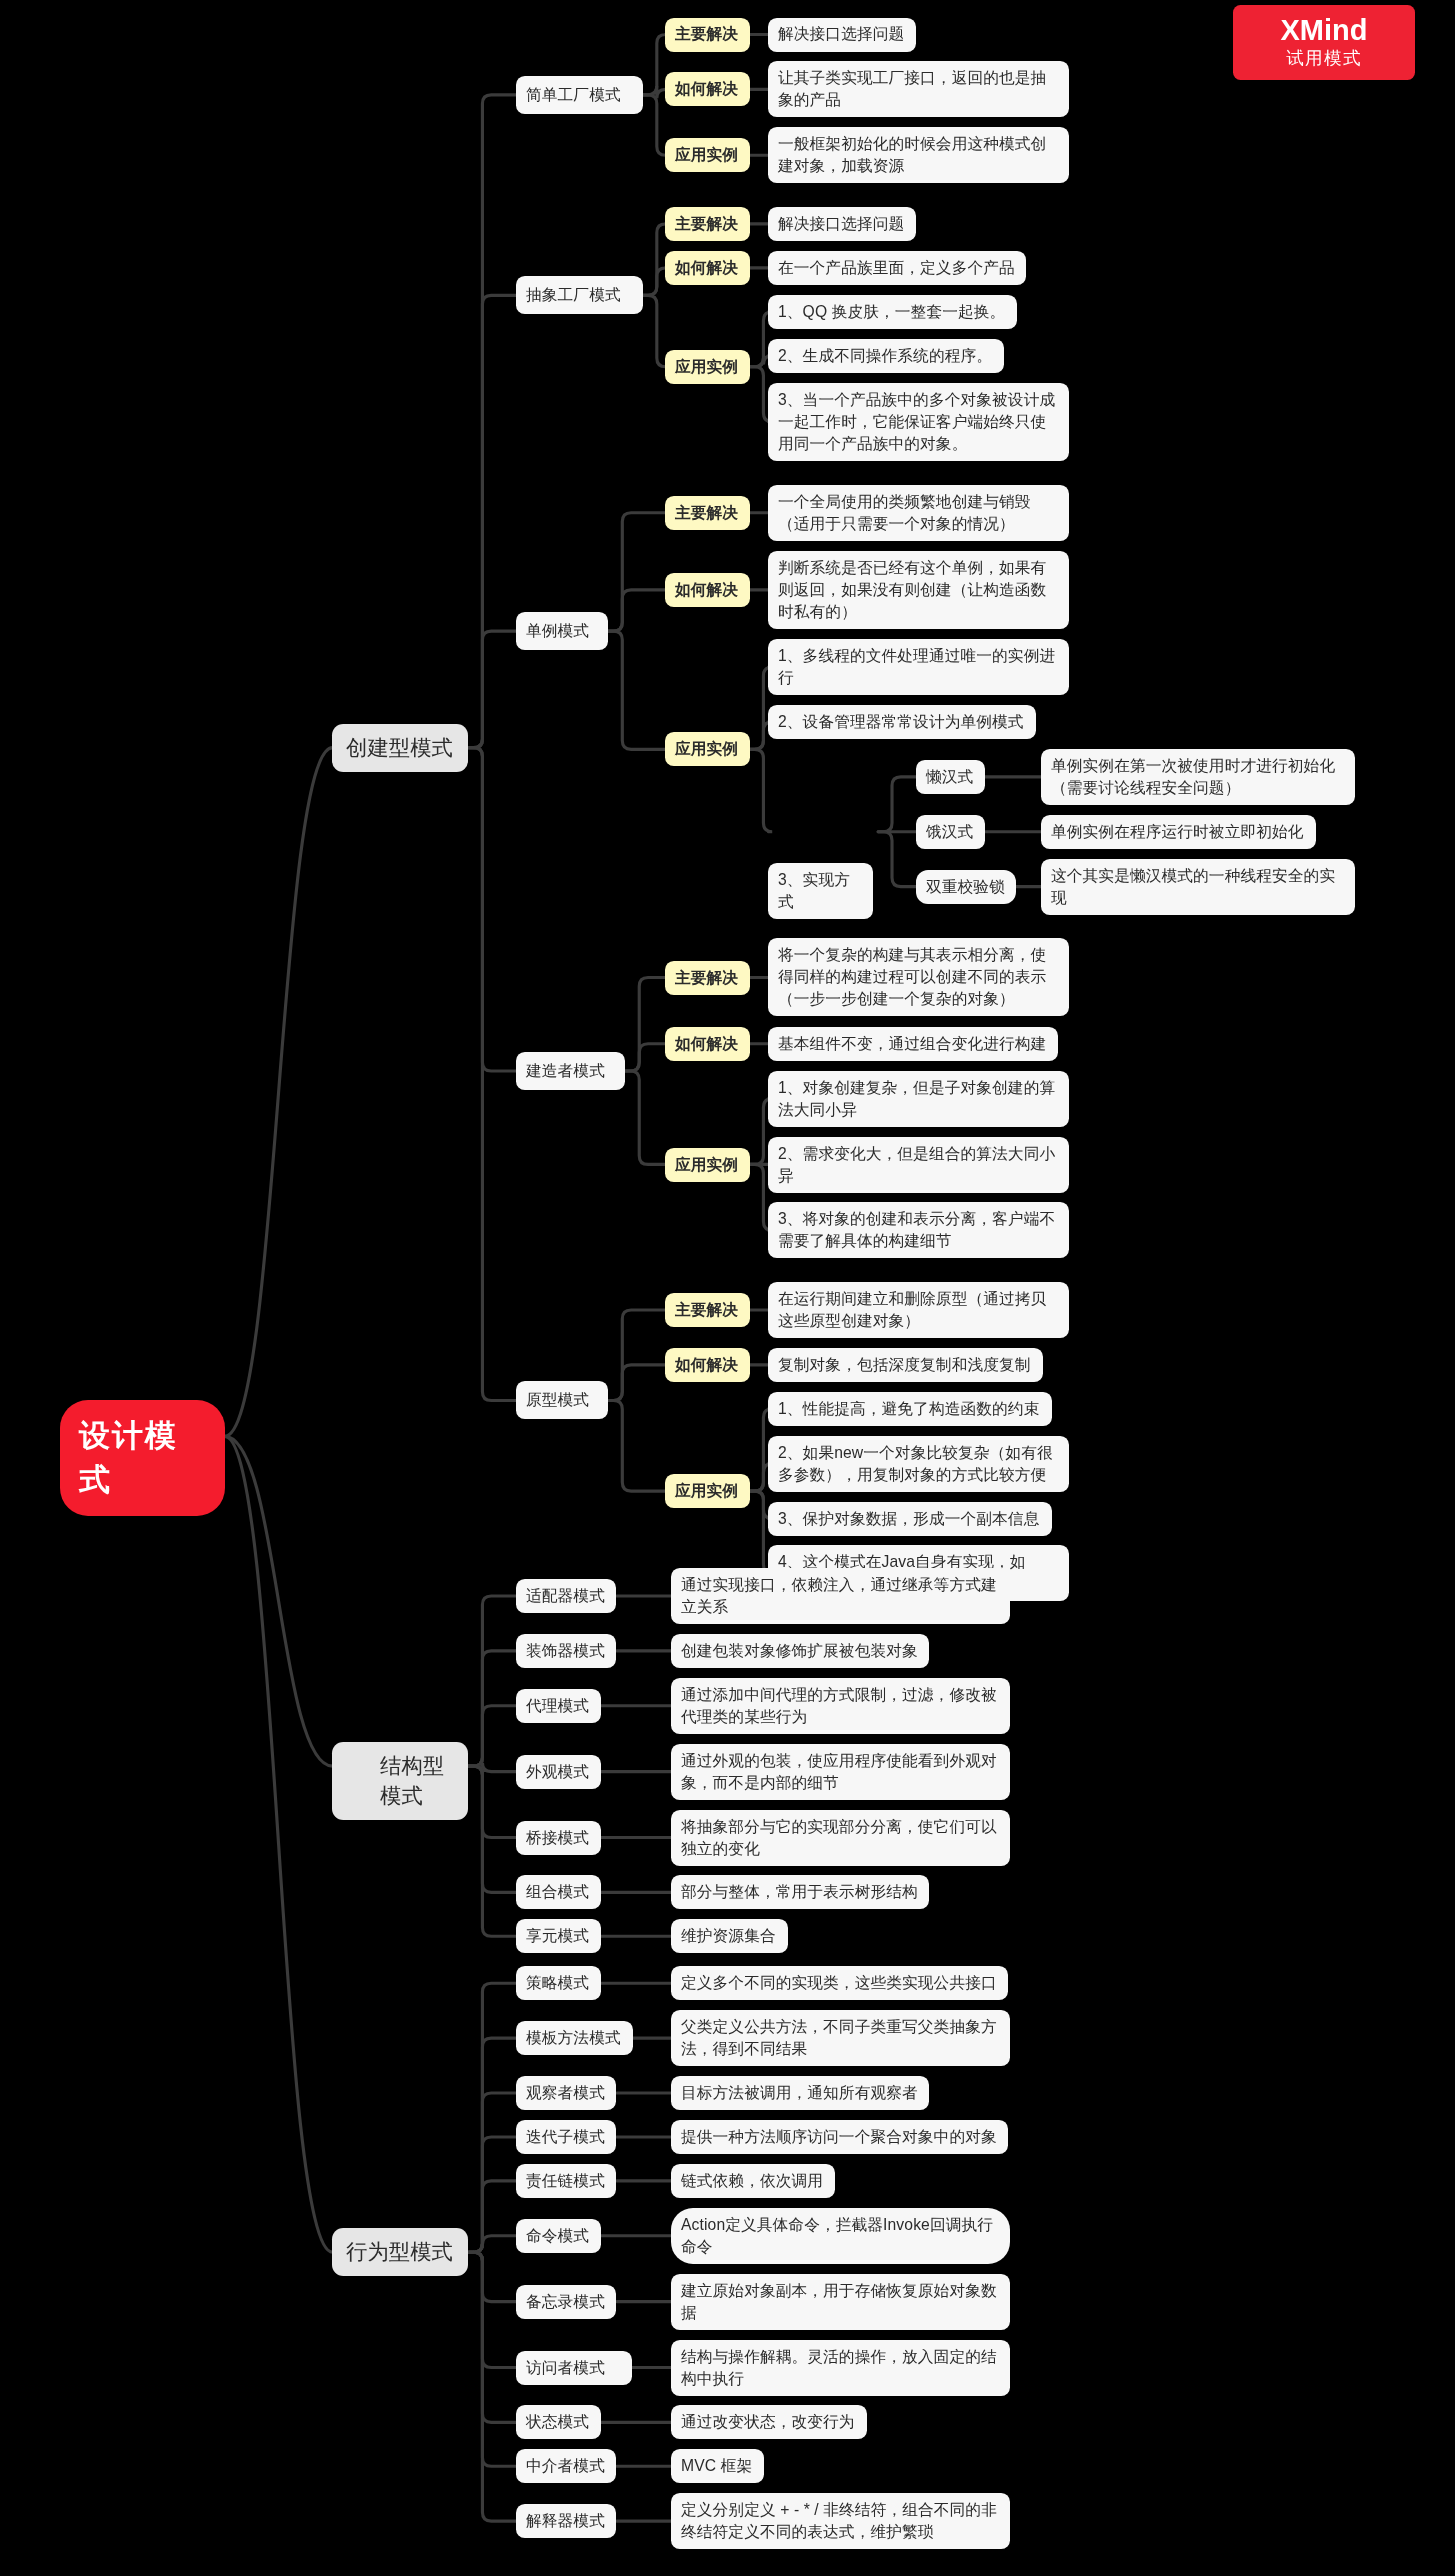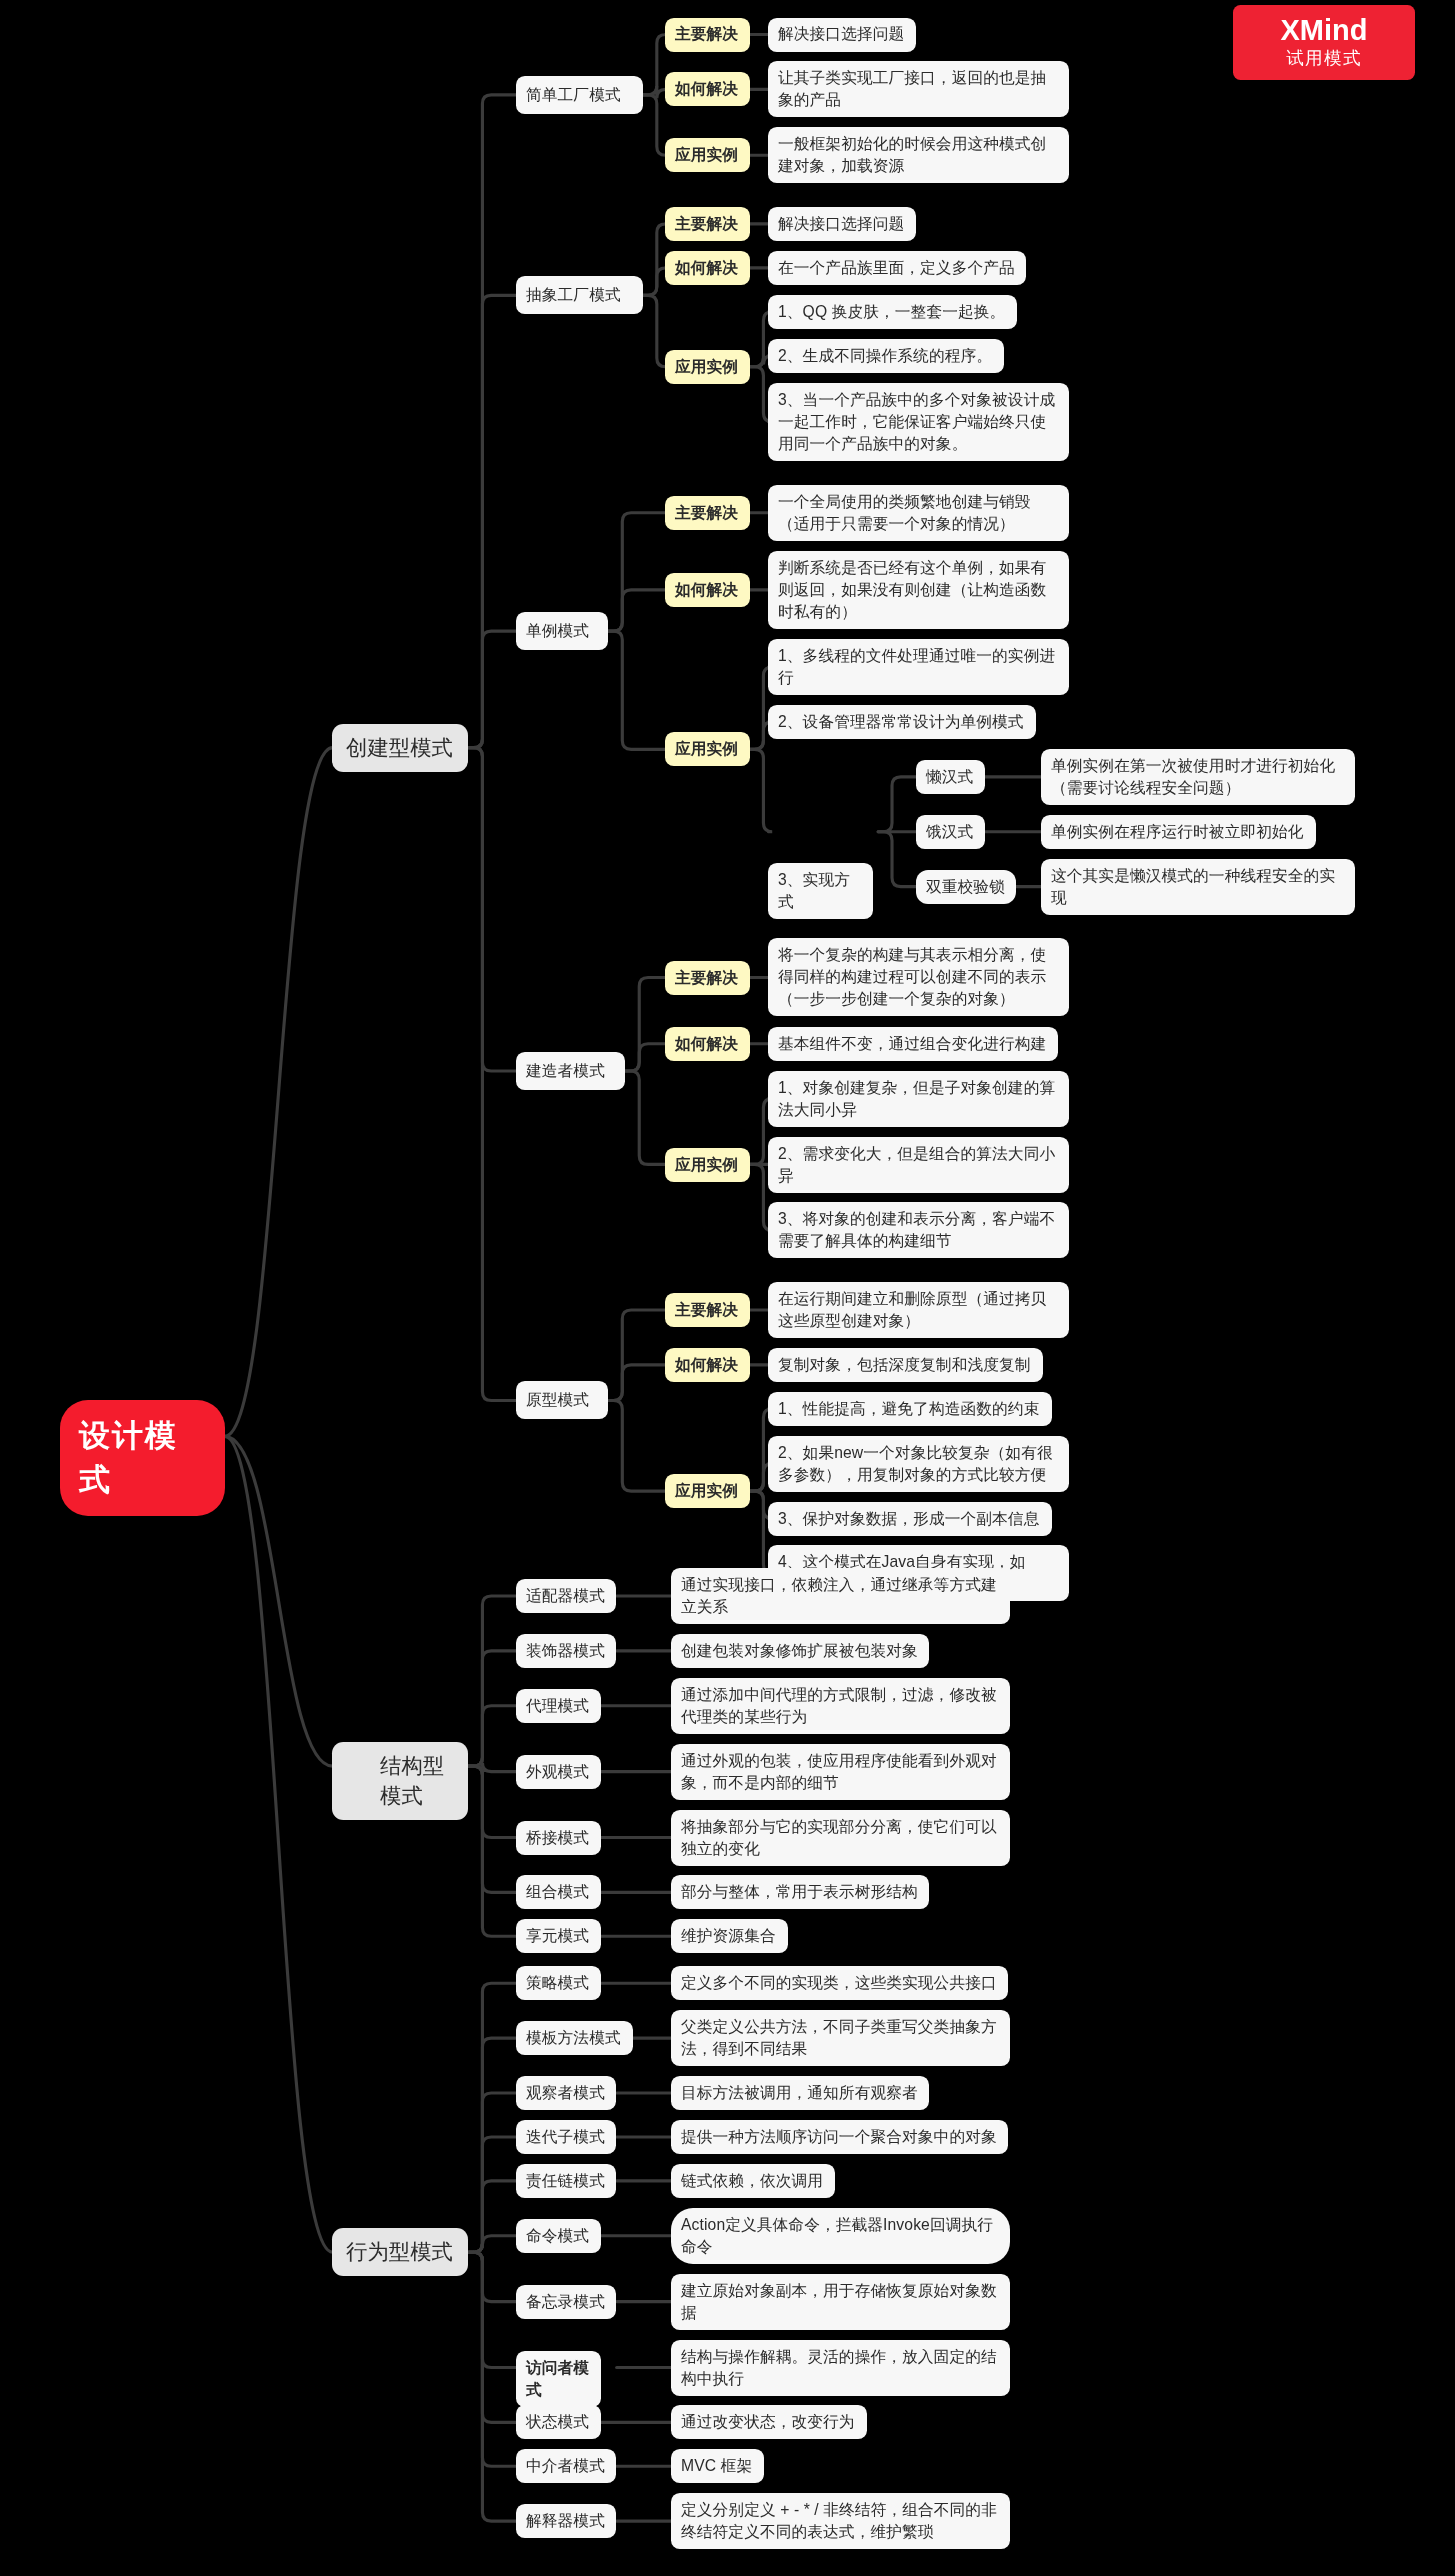--- a/index.html
+++ b/index.html
@@ -203,21 +203,21 @@
       <div class="node lvl3" style="left: 516px; top: 2076px; width: 100px; min-height: 34px;">观察者模式</div>
       <div class="node leaf" style="left: 671px; top: 2120px; width: 337px; min-height: 34px;">提供一种方法顺序访问一个聚合对象中的对象</div>
       <div class="node lvl3" style="left: 516px; top: 2120px; width: 100px; min-height: 34px;">迭代子模式</div>
       <div class="node leaf" style="left: 671px; top: 2164px; width: 164px; min-height: 34px;">链式依赖，依次调用</div>
       <div class="node lvl3" style="left: 516px; top: 2164px; width: 100px; min-height: 34px;">责任链模式</div>
       <div class="node leaf" style="left: 671px; top: 2208px; width: 339px; min-height: 56px; border-radius: 22px;">Action定义具体命令，拦截器Invoke回调执行命令</div>
       <div class="node lvl3" style="left: 516px; top: 2219px; width: 85px; min-height: 34px;">命令模式</div>
       <div class="node leaf" style="left: 671px; top: 2274px; width: 339px; min-height: 56px;">建立原始对象副本，用于存储恢复原始对象数据</div>
       <div class="node lvl3" style="left: 516px; top: 2285px; width: 100px; min-height: 34px;">备忘录模式</div>
       <div class="node leaf" style="left: 671px; top: 2340px; width: 339px; min-height: 56px;">结构与操作解耦。灵活的操作，放入固定的结构中执行</div>
-      <div class="node lvl3" style="left: 516px; top: 2351px; width: 85px; min-height: 34px; font-weight: bold;">访问者模式</div>
+      <div class="node lvl3" style="left: 516px; top: 2351px; width: 116px; min-height: 34px;">访问者模式</div>
       <div class="node leaf" style="left: 671px; top: 2405px; width: 196px; min-height: 34px;">通过改变状态，改变行为</div>
       <div class="node lvl3" style="left: 516px; top: 2405px; width: 85px; min-height: 34px;">状态模式</div>
       <div class="node leaf" style="left: 671px; top: 2449px; width: 93px; min-height: 34px;">MVC 框架</div>
       <div class="node lvl3" style="left: 516px; top: 2449px; width: 100px; min-height: 34px;">中介者模式</div>
       <div class="node leaf" style="left: 671px; top: 2493px; width: 339px; min-height: 56px;">定义分别定义 + - * / 非终结符，组合不同的非终结符定义不同的表达式，维护繁琐</div>
       <div class="node lvl3" style="left: 516px; top: 2504px; width: 100px; min-height: 34px;">解释器模式</div>
       <div class="node lvl2" style="left: 332px; top: 2228px; width: 136px; min-height: 48px;">行为型模式</div>
       <div class="node root" style="left: 60px; top: 1400px; width: 165px; min-height: 72px; border-radius: 28px;">设计模式</div>
     </div>
 

